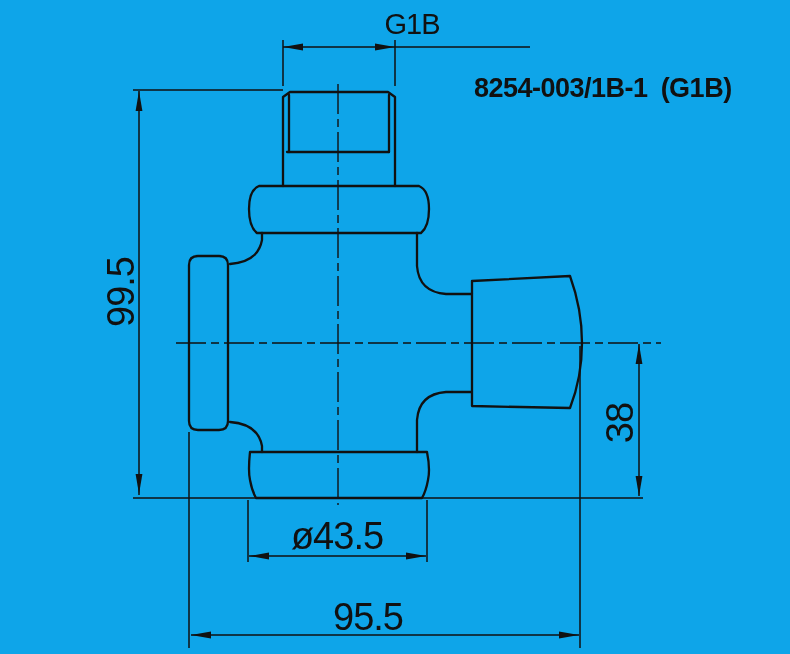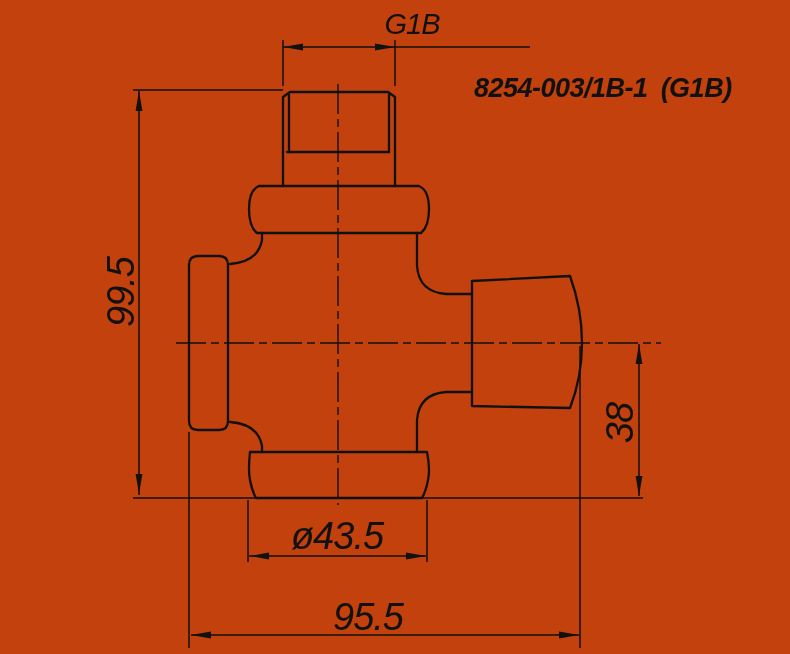--- a/index.html
+++ b/index.html
@@ -10,21 +10,21 @@
   .cl{stroke:var(--line,#111);stroke-width:1.4;fill:none;stroke-dasharray:30 5 8 5;}
   .arr{fill:var(--line,#111);stroke:none;}
   text{font-family:"Liberation Sans", sans-serif;fill:var(--line,#111);}
   .dimtxt{font-size:38px;letter-spacing:-1px;}
   .thrtxt{font-size:29px;letter-spacing:-1px;}
   .pn{font-size:27px;font-weight:bold;letter-spacing:-0.5px;word-spacing:6px;}
 </style>
 </head>
 <body>
 
-<div id="stage" style="background: #c2410c; font-style: italic;">
+<div id="stage" style="background: #0ea5e9;">
 <svg width="790" height="654" viewBox="0 0 790 654">
 
   <g>
 
     <path class="obj" d="M283,186 L283,97 L290,92 L388,92 L395,97 L395,186"></path>
     <path class="obj" d="M287,152 L389,152"></path>
     <path class="obj" d="M289,95 L289,152"></path>
     <path class="obj" d="M389,95 L389,152"></path>
 
     <path class="obj" d="M259,186 L419,186 C426,189 429,198 429,209 C429,220 426,229 421,233 L257,233 C252,229 249,220 249,209 C249,198 252,189 259,186 Z"></path>

